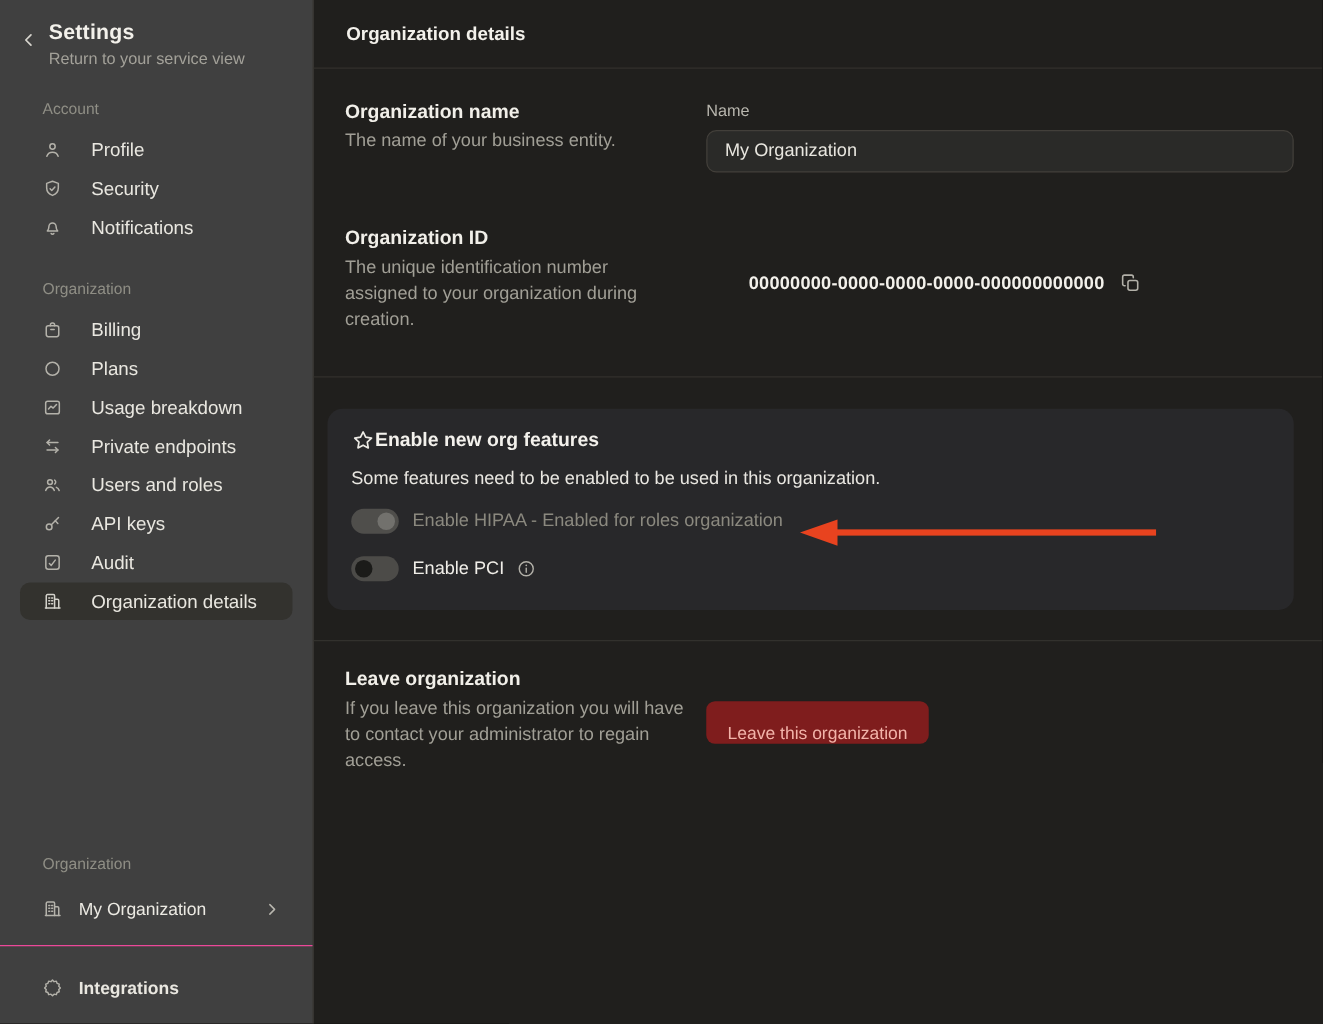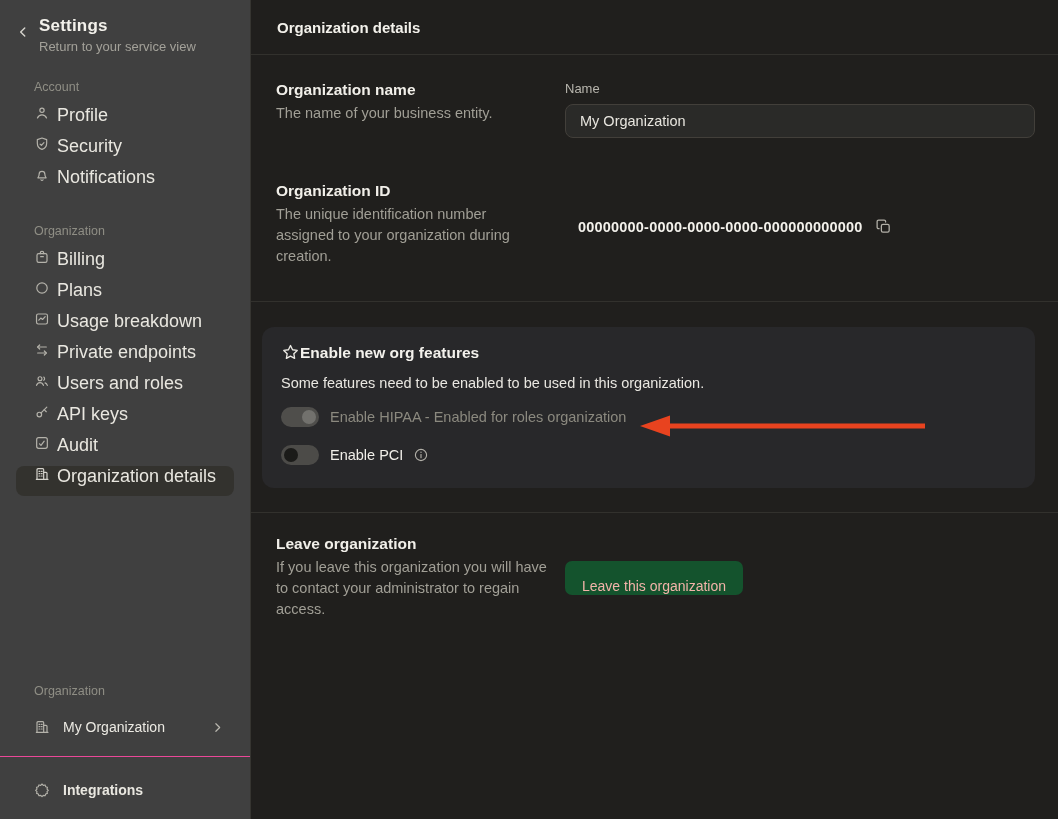--- a/index.html
+++ b/index.html
@@ -10,21 +10,21 @@
   
   .sidebar { width:251px; flex:0 0 251px; background:#404040; border-right:1px solid #363531; display:flex; flex-direction:column; }
   .side-header { display:flex; align-items:flex-start; gap:9px; padding:16px 14px 0 16px; }
   .back-btn { background:none; border:none; color:#d6d4cd; cursor:pointer; padding:0; margin-top:9px; display:flex; }
   .side-titles { display:flex; flex-direction:column; gap:3px; }
   .side-title { font-size:17px; font-weight:700; color:#f3f1eb; letter-spacing:.2px; }
   .side-subtitle { font-size:13px; color:#a3a199; }
 
   .section-label { font-size:12.5px; color:#8f8e85; margin:26px 18px 10px 34px; }
   .nav-group { }
-  .nav-item { display:flex; align-items:flex-start; gap:7px; height:30px; margin:1px 16px; padding:0 10px 0 18px; border-radius:8px; font-size:18px; color:#e9e7e0; cursor:pointer; }
+  .nav-item { display:flex; align-items:center; gap:23px; height:30px; margin:1px 16px; padding:0 10px 0 18px; border-radius:8px; font-size:15px; color:#e9e7e0; cursor:pointer; }
   .nav-item .nav-icon { display:flex; color:#b4b2aa; }
   .nav-item.selected { background:#33322e; }
   .nav-item.selected .nav-icon { color:#d4d2cb; }
   svg { display:block; }
 
   .spacer { flex:1 1 auto; }
 
   .org-switch-label { margin-top:0; }
   .org-switch { display:flex; align-items:center; gap:13px; height:30px; margin:4px 16px 14px 16px; padding:0 10px 0 18px; font-size:14px; color:#eceae3; cursor:pointer; }
   .org-switch .chev { margin-left:auto; color:#b9b7af; display:flex; }
@@ -43,21 +43,21 @@
   .row { display:grid; grid-template-columns:289px 1fr; padding:0 23px 0 25px; }
   .row-name { padding-top:26px; }
   .h2 { font-size:15.5px; font-weight:700; color:#f1efe9; }
   .desc { font-size:14.5px; color:#a19f96; line-height:21px; margin-top:4px; }
   .desc.narrow { max-width:258px; }
   .desc.narrow2 { max-width:272px; }
 
   .field-label { font-size:13px; color:#b8b6ae; display:block; }
   .text-input { margin-top:8px; width:100%; height:34px; background:#2a2a28; border:1px solid #423f3a; border-radius:8px; color:#e8e6df; font-size:14.5px; font-family:"Liberation Sans",sans-serif; padding:0 14px; outline:none; }
 
-  .row-id { margin-top:44px; }
+  .row-id { margin-top:44px;gap:21px; }
   .id-wrap { display:flex; align-items:center; gap:12px; margin-top:36px;margin-left:13px; }
   .id-value { font-size:14.5px; font-weight:700; color:#f3f1eb; letter-spacing:.2px; }
   .copy-btn { background:none; border:none; padding:0; color:#b2b0a8; cursor:pointer; display:flex; }
 
   .divider { height:1px; background:#32312d; margin-top:34px; }
   .divider2 { height:1px; background:#32312d; }
 
   .card { margin:25px 23px 0 11px; background:#28282a; border-radius:12px; padding:16px 20px 21px 19px; }
   .card-head { display:flex; align-items:center; }
   .card-head .star { display:flex; color:#eceae4; }
@@ -69,21 +69,21 @@
   .toggle.on-disabled { background:#5c5b57; opacity:.75; }
   .toggle.on-disabled .knob { right:3px; background:#8b8a84; }
   .toggle.off { background:#4c4b48; }
   .toggle.off .knob { left:3px; background:#1b1b19; }
   .toggle-label { font-size:14.5px; color:#f0eee8; }
   .toggle-label.dim { color:#8b897f; }
   .info-btn { background:none; border:none; padding:0; color:#b2b0a8; cursor:pointer; display:flex; margin-left:-1px; }
 
   .gap-to-div2 { height:24px; }
   .row-leave { padding-top:22px; }
-  .danger-btn { margin-top:26px; height:31px; padding:17px 17px; background:#14532d; border:none; border-radius:7px; color:#f2b3a9; font-size:14px; font-family:"Liberation Sans",sans-serif; cursor:pointer; }
+  .danger-btn { margin-top:26px; height:31px; padding:17px 17px; background:#7f1d1d; border:none; border-radius:7px; color:#f2b3a9; font-size:14px; font-family:"Liberation Sans",sans-serif; cursor:pointer; }
 
   .arrow-annotation { position:absolute; left:640px; top:414px; width:285px; height:24px; pointer-events:none; }
 </style>
 </head>
 <body>
 
 <div class="app">
 
   <aside class="sidebar">
     <div class="side-header">

